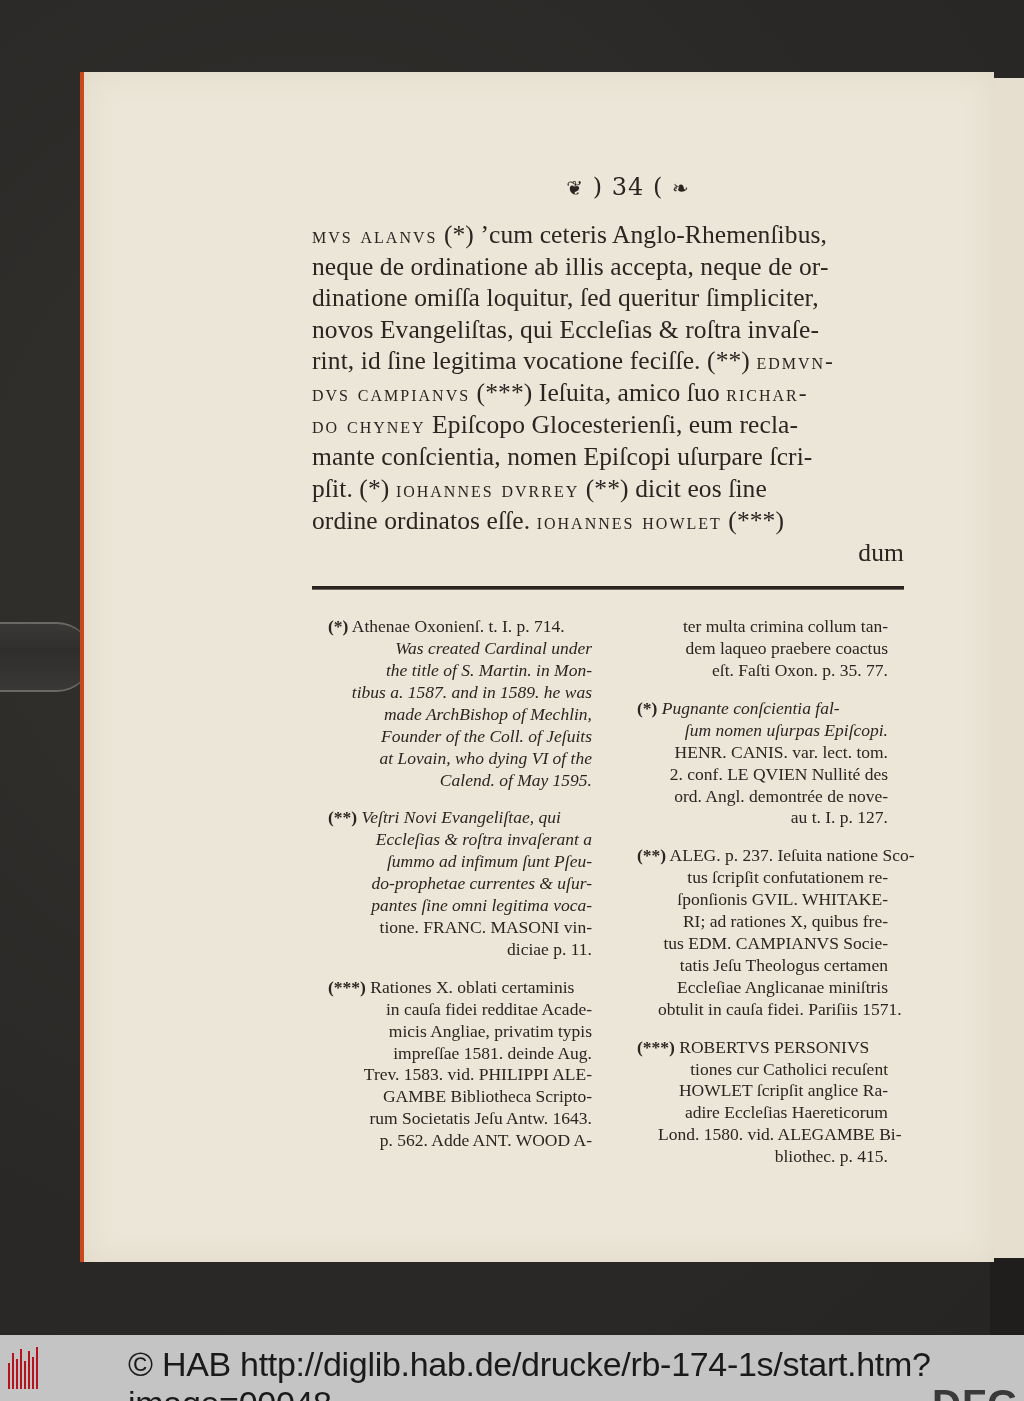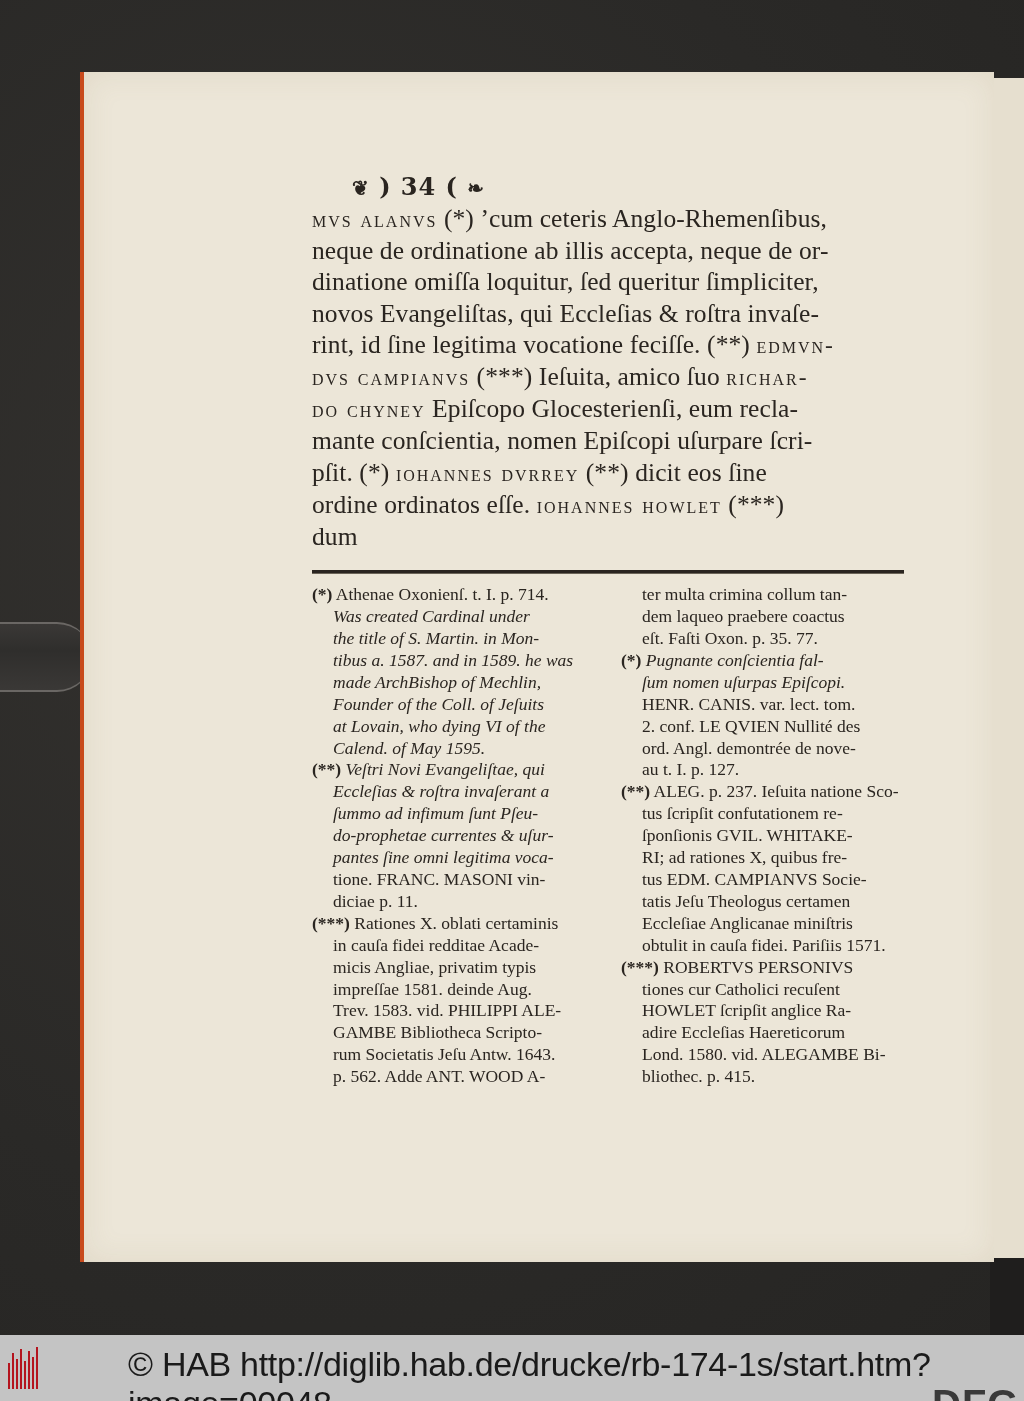--- a/index.html
+++ b/index.html
@@ -31,45 +31,44 @@
   }
   .next-page-shadow {
     position:absolute; left:990px; top:1258px; width:34px; height:77px;
     background:#1f1e1d;
   }
   .content {
     position:absolute; left:312px; top:172px; width:592px;
     color:#2a2520;
   }
   .running-head {
-    text-align:left; font-size:24px; line-height:30px; margin-left:40px;
+    text-align:center; font-size:24px; line-height:30px; margin-left:40px;
     letter-spacing:1px;
-    font-weight:bold;
   }
   .running-head .orn { font-size:20px; color:#2a2520; }
   .body-text {
     font-size:25.5px; line-height:31.2px; text-align:justify;
-    font-family:"Liberation Serif", serif; letter-spacing:0.1px;
+    font-family:"Liberation Serif", serif; letter-spacing:0.1px;margin-top:16px;
   }
   .body-text p { margin:0; white-space:nowrap; }
-  .body-text .last { }
+  .body-text .last { text-align:right; }
   .sc { font-variant:small-caps; letter-spacing:2px; font-size:0.92em; }
   .rule {
     margin-top:18px; height:3px; background:#2a2520; width:592px;
     border-bottom:1px solid #6b6458;
   }
   .notes {
     display:flex; justify-content:space-between; margin-top:10px;
     font-family:"Liberation Serif", serif; font-size:17.5px; line-height:21.9px;
   }
   .col { width:296px; }
   .col.right { width:283px; }
-  .note { margin:0; }
+  .note { margin:16px; }
   .note .line { display:block; white-space:nowrap; }
-  .note .line.indent { padding-left:21px; }
+  .note .line.indent { padding-left:21px;text-align:right; }
   .note .mark { font-weight:bold; }
   .it { font-style:italic; }
   .footer-bar {
     position:absolute; left:0; top:1335px; width:1024px; height:66px;
     background:#c4c4c4;
     display:flex; align-items:center;
   }
   .hab-logo {
     position:absolute; left:8px; top:1347px; width:30px; height:42px;
     display:flex; gap:2px; align-items:flex-end;

